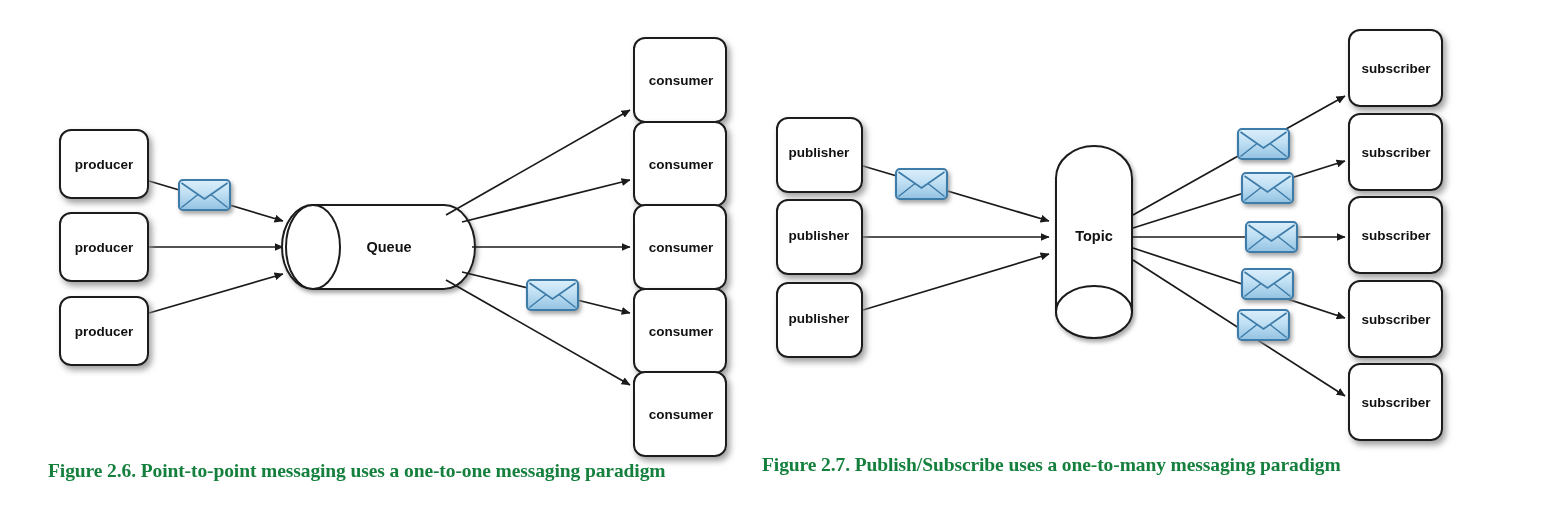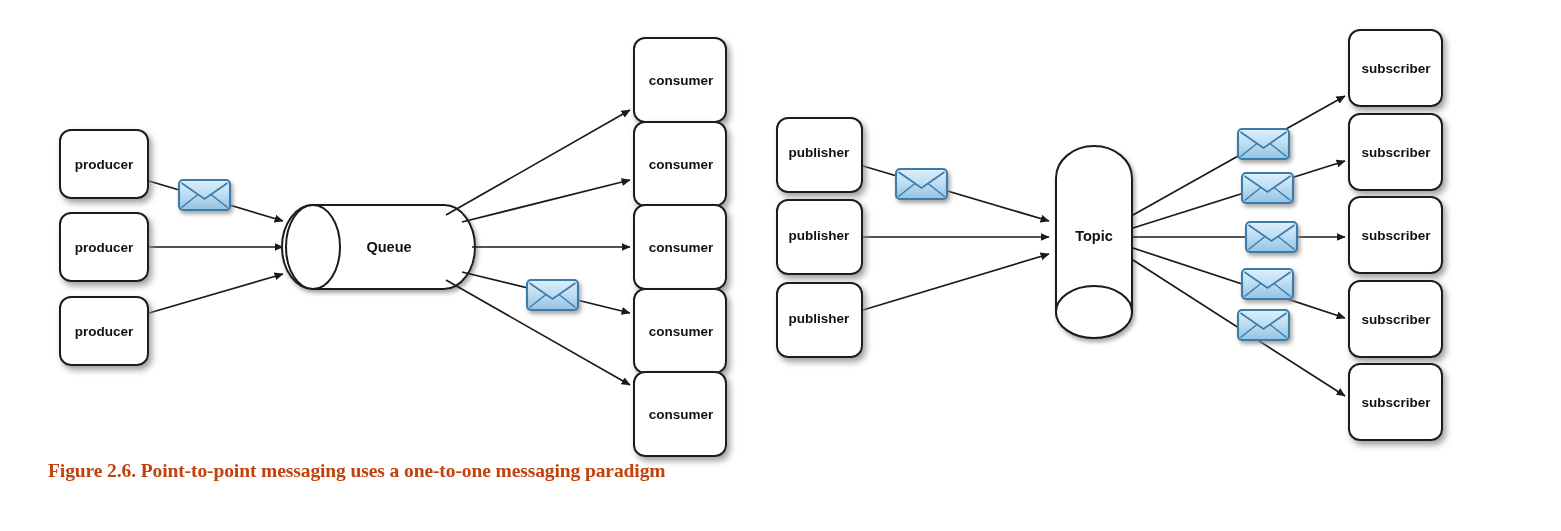--- a/index.html
+++ b/index.html
@@ -1,21 +1,21 @@
 <!DOCTYPE html>
 <html><head>
 <meta charset="utf-8">
 <style>
   html,body{margin:0;padding:0;background:#ffffff;}
   body{width:1561px;height:531px;font-family:"Liberation Sans",sans-serif;overflow:hidden;}
   #stage{position:relative;width:1561px;height:531px;background:#fff;}
   svg.diagram{position:absolute;left:0;top:0;width:1561px;height:531px;}
   .node-label{font-family:"Liberation Sans",sans-serif;font-weight:bold;font-size:13.5px;fill:#111;}
   .store-label{font-family:"Liberation Sans",sans-serif;font-weight:bold;font-size:14.5px;fill:#111;}
-  .caption{position:absolute;font-family:"Liberation Serif",serif;font-weight:bold;font-size:19.5px;color:#c2410c;white-space:nowrap;letter-spacing:-0.1px;}
+  .caption{position:absolute;font-family:"Liberation Serif",serif;font-weight:bold;font-size:19.5px;color:#15803d;white-space:nowrap;letter-spacing:-0.1px;}
   #caption-left{left:48px;top:460px;}
   #caption-right{left:762px;top:454px;}
 </style>
 </head>
 <body>
 
 <div id="stage">
 
   <svg class="diagram" viewBox="0 0 1561 531">
     <defs>
@@ -195,14 +195,15 @@
       </g>
       <g transform="translate(1238,310)" filter="url(#softshadow)">
         <rect x="0" y="0" width="51" height="30" rx="4" ry="4" fill="url(#envGrad)" stroke="#3d7ba8" stroke-width="2.1"></rect>
         <path d="M2.5,3 L25.5,19 L48.5,3" fill="none" stroke="#3d7ba8" stroke-width="1.7"></path>
         <path d="M2.5,27.5 L19,14.5 M48.5,27.5 L32,14.5" fill="none" stroke="#3d7ba8" stroke-width="1.5"></path>
       </g>
     </g>
   </svg>
 
   <div class="caption" id="caption-left">Figure 2.6. Point-to-point messaging uses a one-to-one messaging paradigm</div>
+  <div class="caption" id="caption-right">Figure 2.7. Publish/Subscribe uses a one-to-many messaging paradigm</div>
 
 </div>
 
 </body></html>

